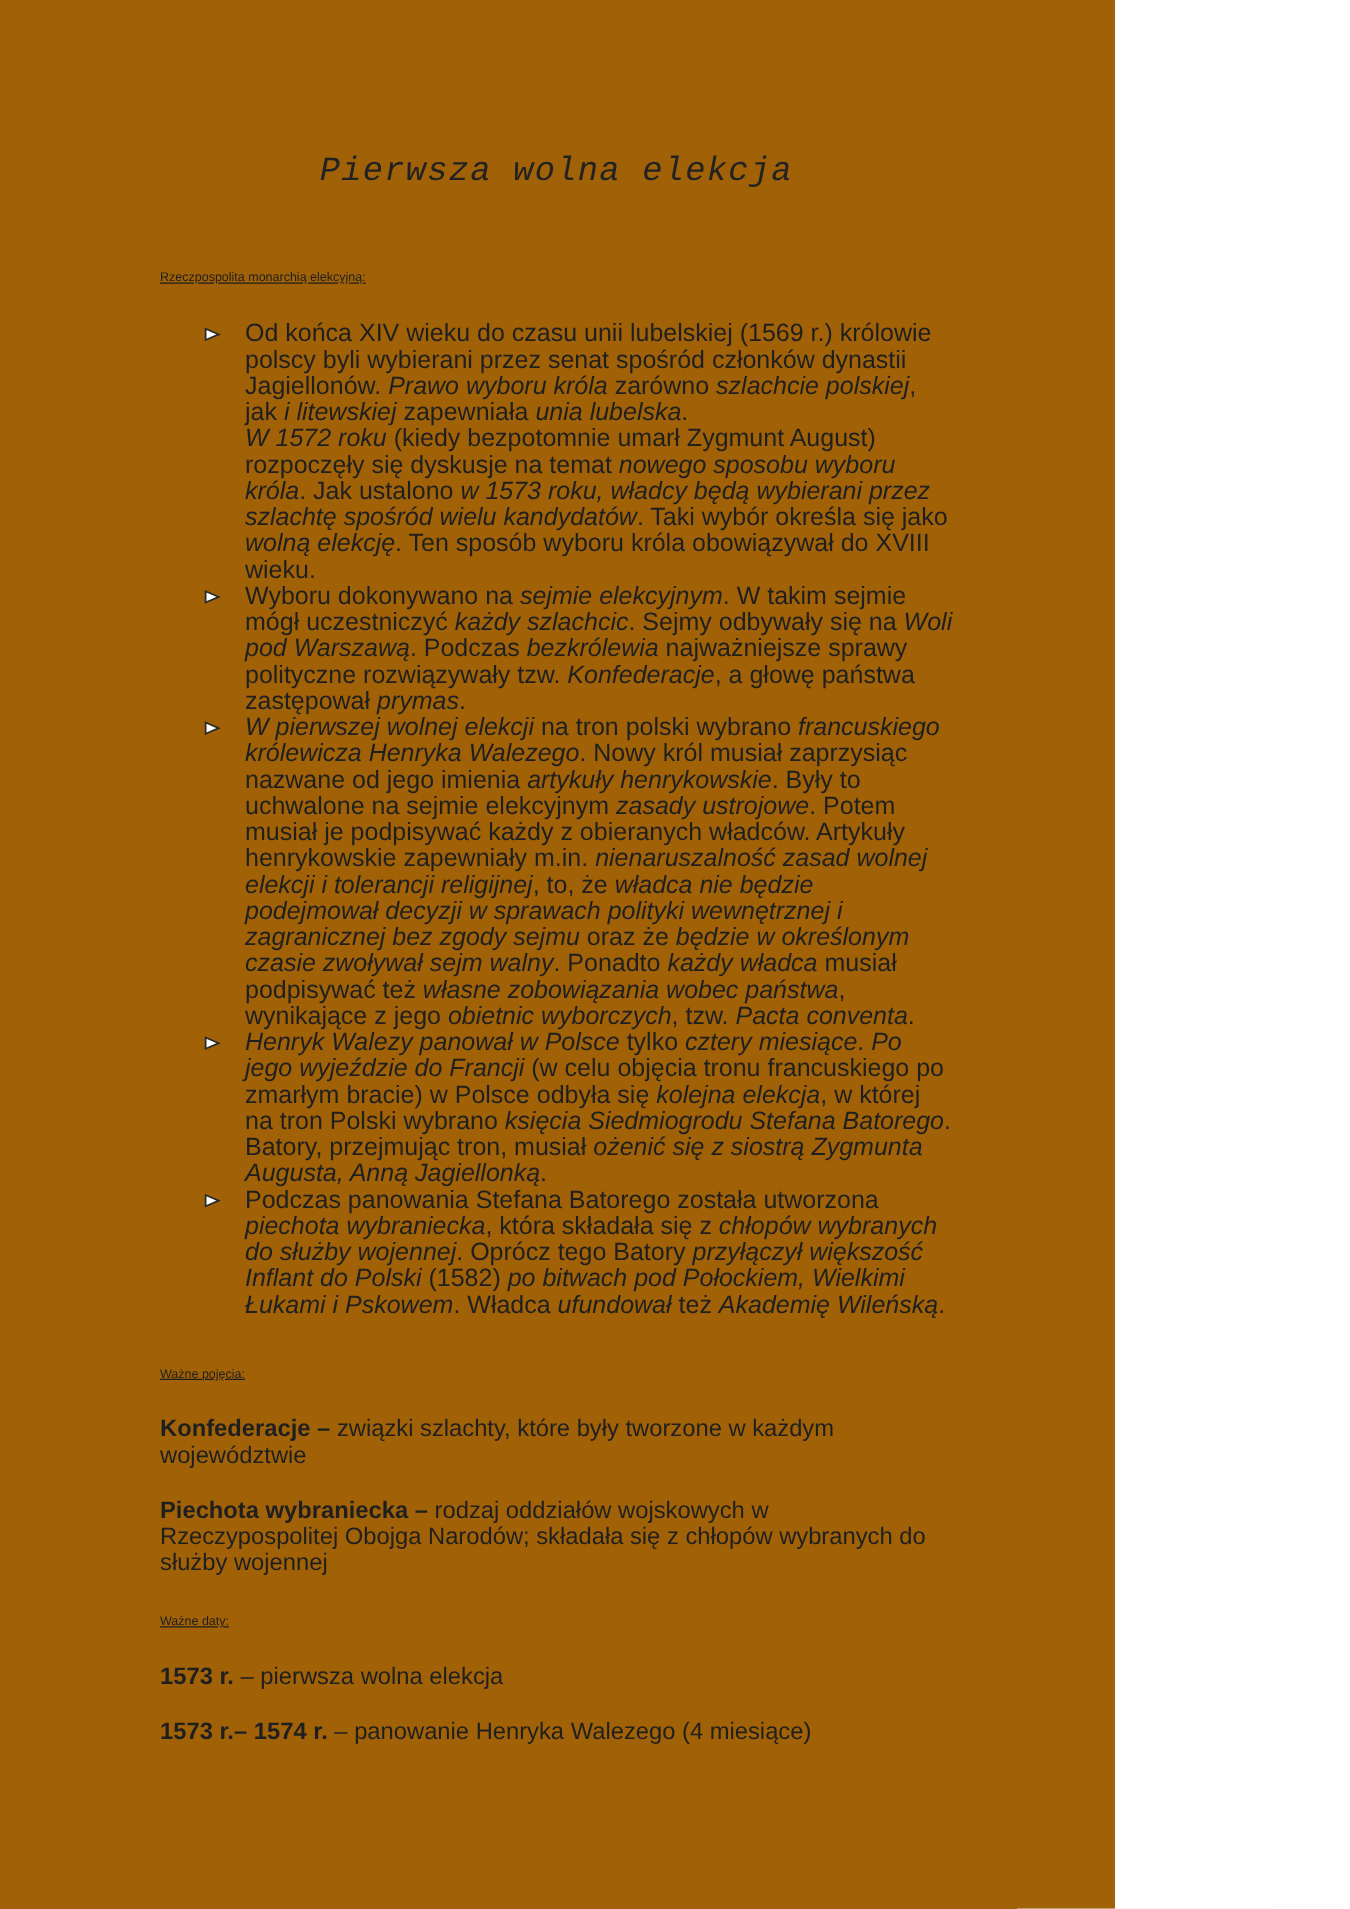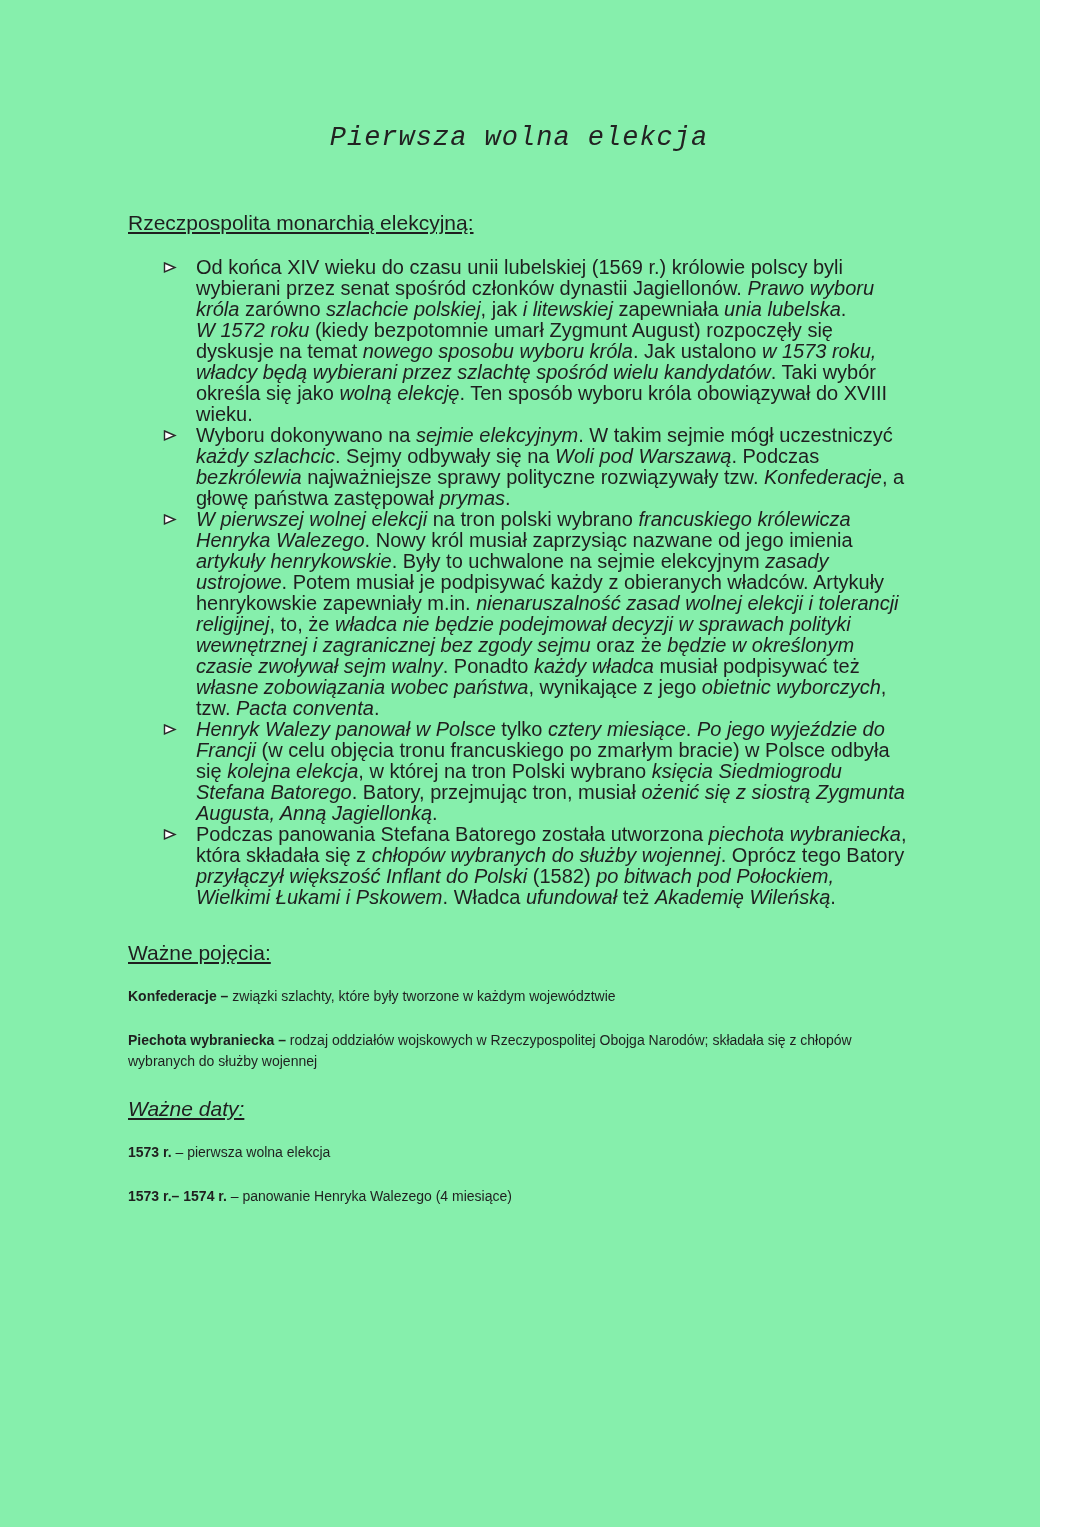--- a/index.html
+++ b/index.html
@@ -1,42 +1,42 @@
 <!DOCTYPE html>
 <html lang="pl"><head>
 <meta charset="utf-8">
 <style>
   html,body{margin:0;padding:0;background:#ffffff;}
   .page{
-    width:1040px;height:1527px;background:#86efac;overflow:hidden;
+    width:892px;height:1527px;background:#a16207;overflow:hidden;
     font-family:"Liberation Sans","DejaVu Sans",sans-serif;color:#1f1f1f;
     position:relative;box-sizing:border-box;
   }
   .inner{padding:0 130px 0 128px;}
   .doc-title{
     margin:0;padding-top:121px;text-align:center;
     font-family:"Liberation Mono","DejaVu Sans Mono",monospace;
     font-style:italic;font-weight:400;font-size:27px;line-height:35px;
     letter-spacing:1px;color:#222;
   }
   .heading{
-    font-size:21px;line-height:21px;font-weight:400;
+    font-size:10px;line-height:21px;font-weight:400;
     text-decoration:underline;margin:0;
   }
   .h-main{margin-top:56px;}
   .h-terms{margin-top:34px;}
-  .h-dates{margin-top:26px;font-style:italic;}
+  .h-dates{margin-top:26px;}
   ul.bullets{
     list-style:none;margin:24px 0 0 0;padding:0;
     font-size:20px;line-height:21px;
   }
   ul.bullets li{position:relative;padding-left:68px;}
   ul.bullets li + li{}
   .arrow{position:absolute;left:35px;top:4px;width:14px;height:13px;}
-  .def{font-size:14px;line-height:21px;margin:23px 0 0 0;}
+  .def{font-size:19px;line-height:21px;margin:23px 0 0 0;}
   .def b{font-weight:700;}
   i{font-style:italic;}
 </style>
 </head>
 <body>
 
 <div class="page">
   <div class="inner">
 
     <h1 class="doc-title">

